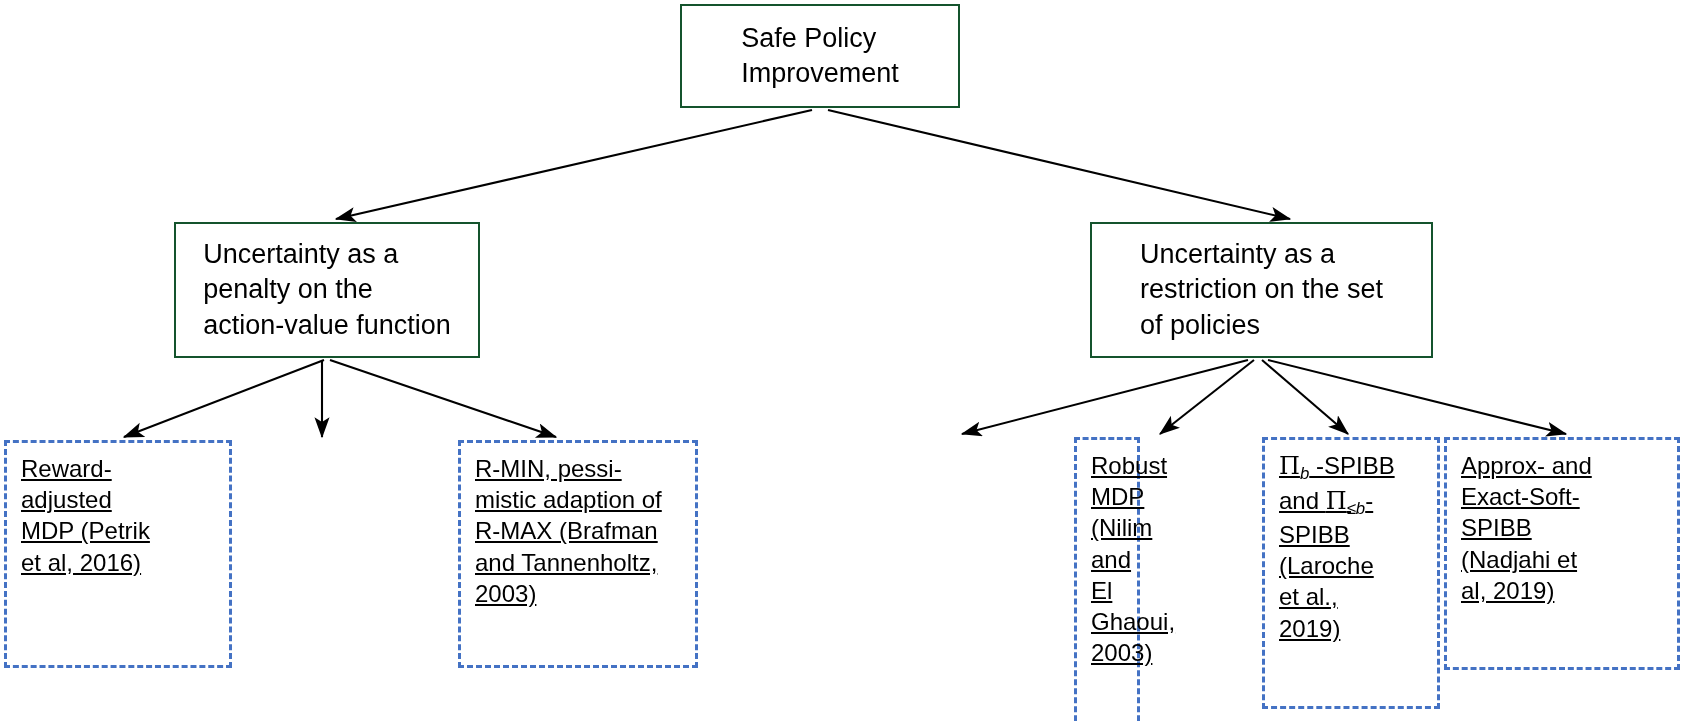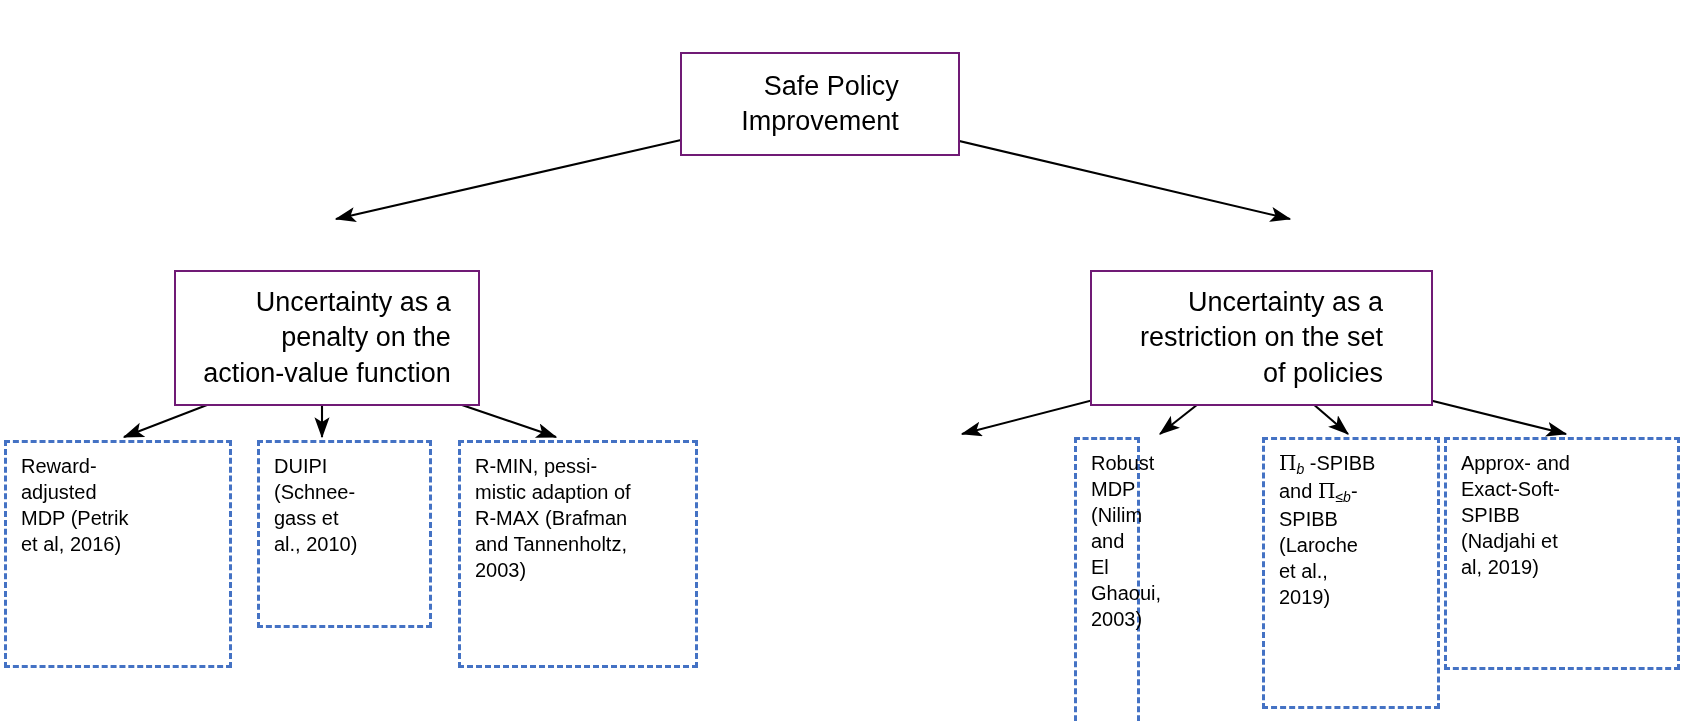--- a/index.html
+++ b/index.html
@@ -1,24 +1,24 @@
 <!DOCTYPE html>
 <html><head>
 <meta charset="utf-8">
 <style>
   html,body{margin:0;padding:0;background:#ffffff;}
   body{width:1702px;height:721px;overflow:hidden;font-family:"Liberation Sans",sans-serif;color:#000;}
   #canvas{position:relative;width:1702px;height:721px;}
   svg#edges{position:absolute;left:0;top:0;width:1702px;height:721px;pointer-events:none;}
   .node{position:absolute;box-sizing:border-box;background:#ffffff;}
-  .node.solid{border:2px solid #701a75;display:flex;align-items:center;justify-content:center;text-align:right;margin-top:48px;}
+  .node.solid{border:2px solid #14532d;display:flex;align-items:center;justify-content:center;text-align:left;}
   .node.dashed{border:3px dashed #4472C4;display:block;text-align:left;}
   .node .txt{display:block;line-height:1.30;}
   .solid .txt{font-size:27px;padding:0 6px;}
-  .dashed .txt{font-size:20px;padding:10px 0 0 14px;}
+  .dashed .txt{font-size:24px;padding:10px 0 0 14px;text-decoration:underline;}
   .sub{font-style:italic;font-size:0.70em;vertical-align:-0.28em;letter-spacing:0;}
   .pi{font-family:"DejaVu Serif",serif;font-style:normal;}
 </style>
 </head>
 <body>
 
 <div id="canvas">
 
   <svg id="edges" viewBox="0 0 1702 721">
     <defs>
@@ -50,23 +50,20 @@
   </div>
 
   <div class="node solid" style="left:1090px;top:222px;width:343px;height:136px;">
     <span class="txt">Uncertainty as a<br>restriction on the set<br>of policies</span>
   </div>
 
   <div class="node dashed" style="left:4px;top:440px;width:228px;height:228px;">
     <span class="txt">Reward-<br>adjusted<br>MDP (Petrik<br>et al, 2016)</span>
   </div>
 
-  <div class="node dashed" style="left:257px;top:440px;width:175px;height:188px;">
-    <span class="txt">DUIPI<br>(Schnee-<br>gass et<br>al., 2010)</span>
-  </div>
 
   <div class="node dashed" style="left:458px;top:440px;width:240px;height:228px;">
     <span class="txt">R-MIN, pessi-<br>mistic adaption of<br>R-MAX (Brafman<br>and Tannenholtz,<br>2003)</span>
   </div>
 
 
   <div class="node dashed" style="left:1074px;top:437px;width:66px;height:329px;">
     <span class="txt">Robust<br>MDP<br>(Nilim<br>and El<br>Ghaoui,<br>2003)</span>
   </div>
 

